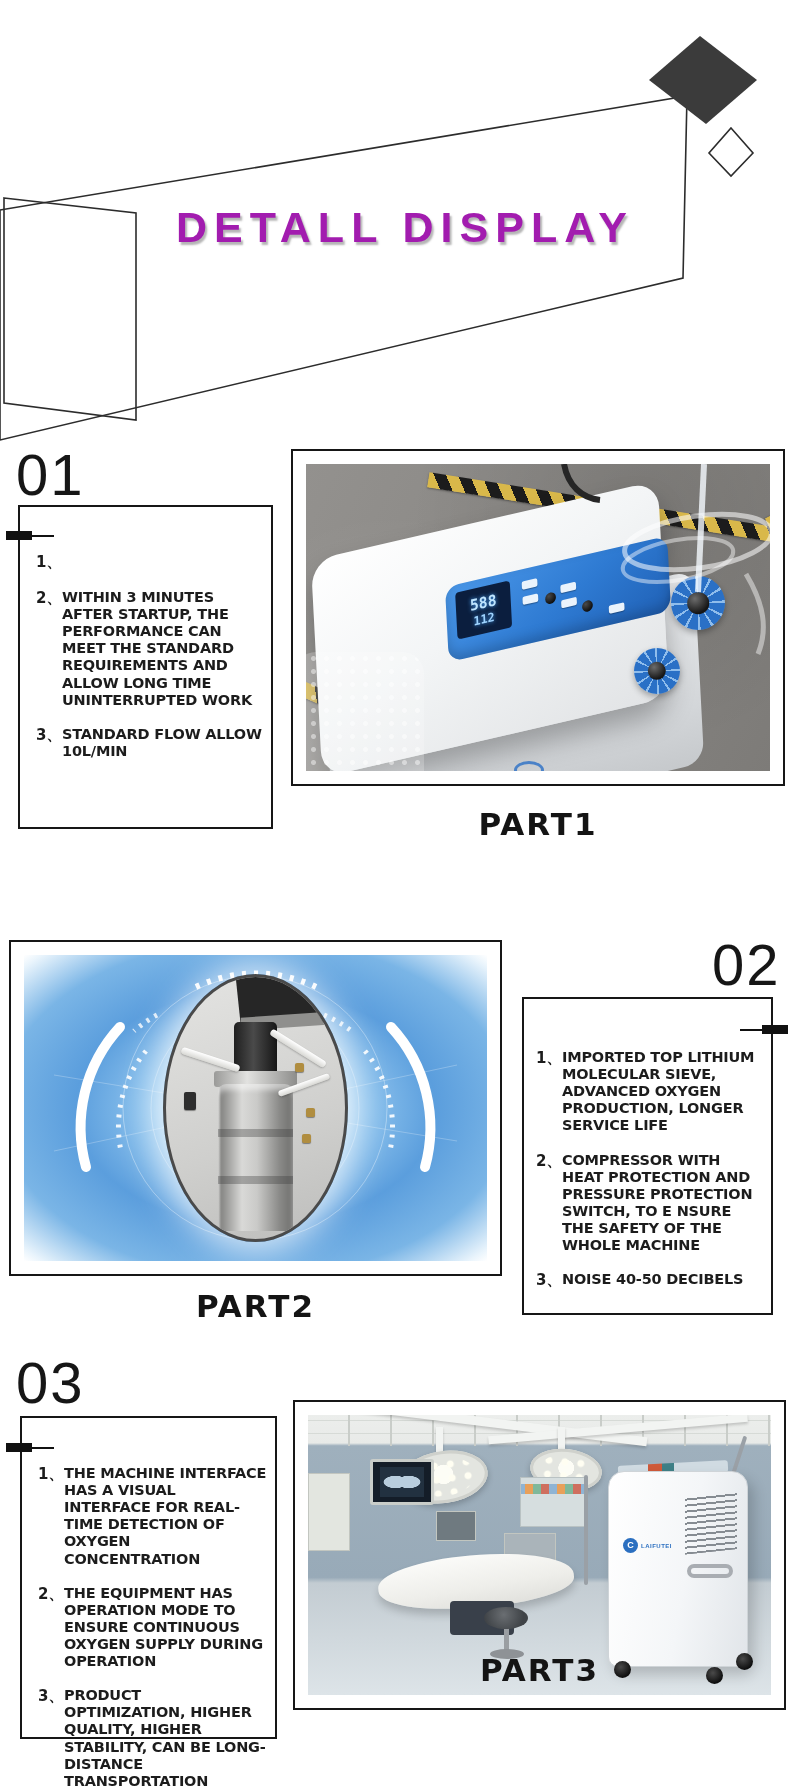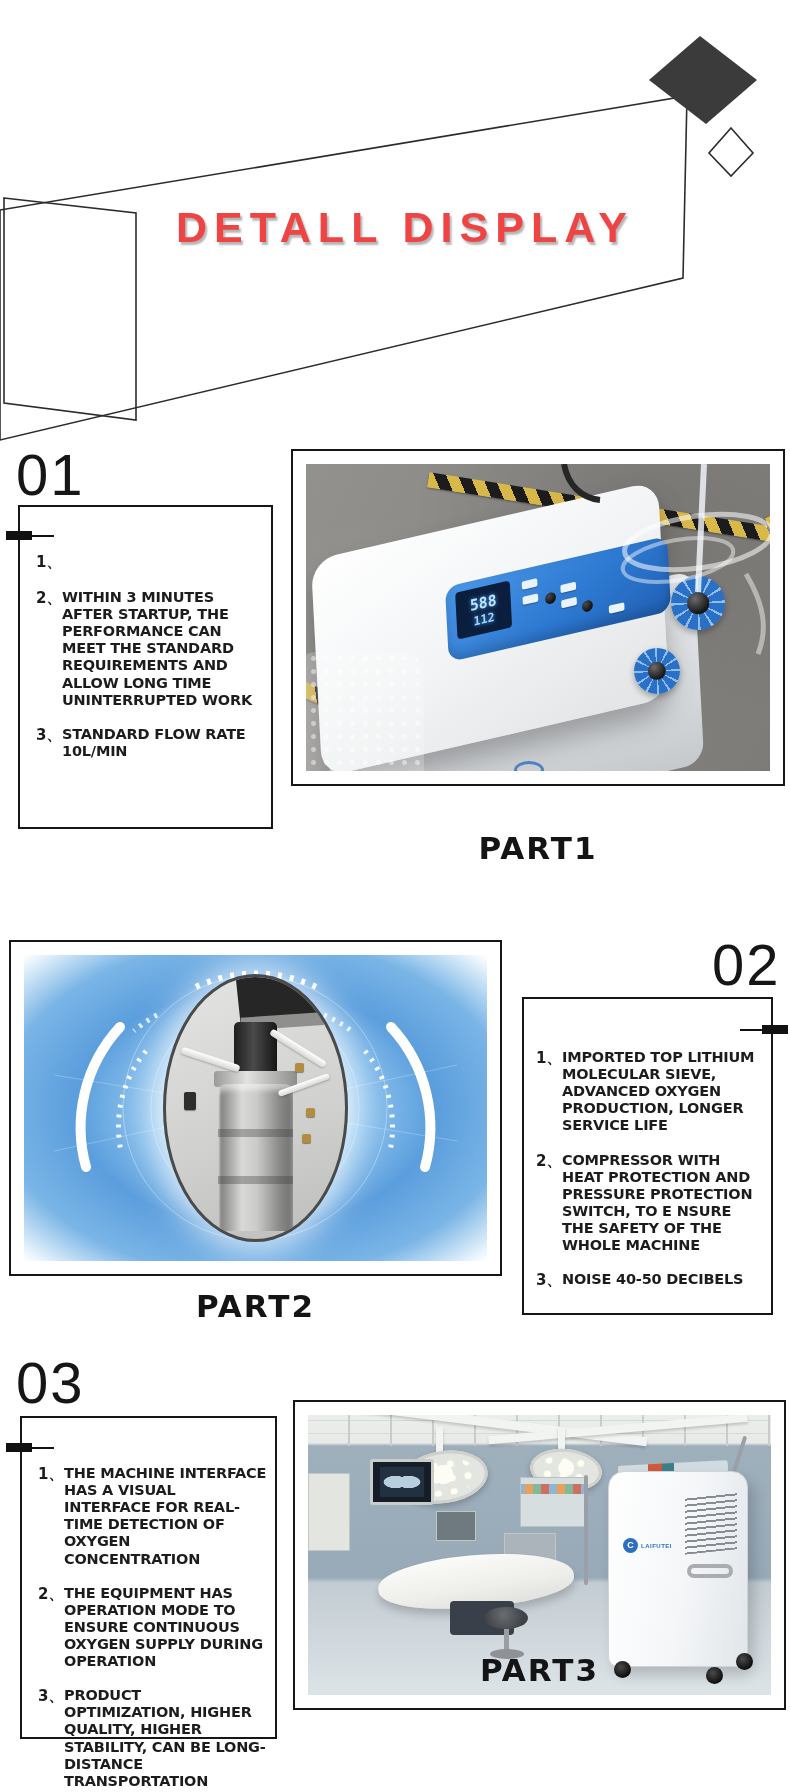--- a/index.html
+++ b/index.html
@@ -8,21 +8,21 @@
   #page {
     position:relative; width:790px; height:1792px; margin:0 auto;
     background:#ffffff; overflow:hidden;
   }
 
   
   #header-svg { position:absolute; left:0; top:0; }
   .page-title {
     position:absolute; left:150px; top:203px; width:510px;
     font-size:43px; font-weight:bold; letter-spacing:7px; text-align:center;
-    color:#ef4444; text-shadow:2px 3px 2px rgba(90,90,90,.45);
+    color:#a21caf; text-shadow:2px 3px 2px rgba(90,90,90,.45);
     font-family:"Liberation Sans", sans-serif; white-space:nowrap;
   }
 
   
   .sec-num {
     position:absolute; font-size:58px; font-weight:400; color:#161616;
     letter-spacing:2px; line-height:1; font-family:"Liberation Sans", sans-serif;
   }
   .feature-box { position:absolute; border:2px solid #161616; background:#ffffff; }
   .feature-box .inner { padding:46px 8px 0 16px; }
@@ -207,21 +207,21 @@
     <div class="inner">
       <div class="item">
         <span class="num">1、</span>
       </div>
       <div class="item">
         <span class="num">2、</span>
         <span class="txt">WITHIN 3 MINUTES AFTER STARTUP, THE PERFORMANCE CAN MEET THE STANDARD REQUIREMENTS AND ALLOW LONG TIME UNINTERRUPTED WORK</span>
       </div>
       <div class="item">
         <span class="num">3、</span>
-        <span class="txt">STANDARD FLOW RATE 10L/MIN</span>
+        <span class="txt">STANDARD FLOW ALLOW 10L/MIN</span>
       </div>
     </div>
   </div>
   <div class="marker-bar" style="left:6px;  top:531px;"></div>
   <div class="marker-line" style="left:32px; top:535px;"></div>
 
   <div class="photo-frame" style="left:291px; top:449px; width:494px; height:337px;">
     <div class="photo p1">
       <div class="tape" style="left:120px; top:38px; width:380px; transform:rotate(9deg);"></div>
       <div class="tape" style="left:-30px; top:250px; width:200px; transform:rotate(24deg);"></div>
@@ -251,21 +251,21 @@
         <path d="M 258,0 C 262,22 276,34 294,36" fill="none" stroke="#262626" stroke-width="6"></path>
         <ellipse cx="392" cy="78" rx="74" ry="26" fill="none" stroke="rgba(255,255,255,.55)" stroke-width="5" transform="rotate(-8 392 78)"></ellipse>
         <ellipse cx="372" cy="96" rx="56" ry="20" fill="none" stroke="rgba(255,255,255,.45)" stroke-width="4" transform="rotate(-10 372 96)"></ellipse>
         <path d="M 398,0 L 392,128" fill="none" stroke="rgba(245,250,255,.8)" stroke-width="6"></path>
         <path d="M 440,110 C 458,140 462,165 452,190" fill="none" stroke="rgba(255,255,255,.45)" stroke-width="5"></path>
       </svg>
       <div class="bubblewrap"></div>
       <div class="p1-logo"></div>
     </div>
   </div>
-  <div class="part-label" style="left:291px; top:806px; width:494px;margin-top:24px;">PART1</div>
+  <div class="part-label" style="left:291px; top:806px; width:494px;">PART1</div>
 
   <div class="photo-frame" style="left:9px; top:940px; width:493px; height:336px;">
     <div class="photo p2">
       <svg width="463" height="306" viewBox="0 0 463 306" style="position:absolute; left:0; top:0;">
         <circle cx="231" cy="153" r="132" fill="none" stroke="rgba(255,255,255,.35)" stroke-width="1"></circle>
         <circle cx="231" cy="153" r="104" fill="none" stroke="rgba(255,255,255,.30)" stroke-width="1"></circle>
         <line x1="30" y1="120" x2="433" y2="186" stroke="rgba(255,255,255,.25)" stroke-width="1"></line>
         <line x1="30" y1="196" x2="433" y2="110" stroke="rgba(255,255,255,.25)" stroke-width="1"></line>
         <path d="M 96,72 A 148 148 0 0 0 62,212" fill="none" stroke="#ffffff" stroke-width="10" stroke-linecap="round"></path>
         <path d="M 367,72 A 148 148 0 0 1 401,212" fill="none" stroke="#ffffff" stroke-width="10" stroke-linecap="round"></path>

